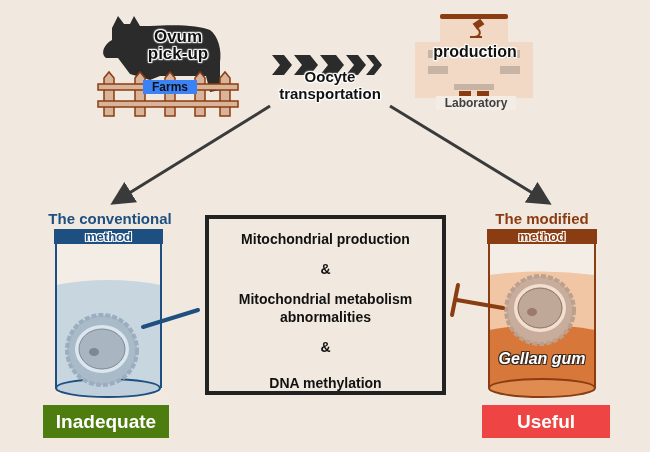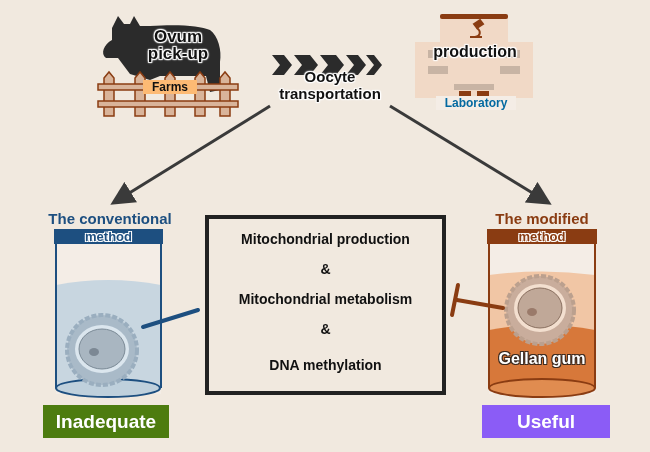--- a/index.html
+++ b/index.html
@@ -1,21 +1,21 @@
 <!DOCTYPE html>
 <html><head>
 <meta charset="utf-8">
 <style>
   html, body { margin:0; padding:0; }
   body { width:650px; height:452px; background:#f1e9df; position:relative; overflow:hidden;
          font-family:"Liberation Sans", sans-serif; }
   .halo-dark { color:#111; font-weight:bold;
     text-shadow: 0 0 2px #fff, 1px 1px 1px #fff, -1px -1px 1px #fff, 1px -1px 1px #fff, -1px 1px 1px #fff, 0 0 3px #fff; }
   .halo-light { color:#fff; font-weight:bold;
-    text-shadow: 1px 1px 0 #3b2a20, -1px -1px 0 #3b2a20, 1px -1px 0 #3b2a20, -1px 1px 0 #3b2a20; }
+    text-shadow: 1px 1px 0 #3b2a20, -1px -1px 0 #3b2a20, 1px -1px 0 #3b2a20, -1px 1px 0 #3b2a20; font-style: italic; }
   svg { position:absolute; left:0; top:0; }
   .label { position:absolute; text-align:center; font-weight:bold; }
 </style>
 </head>
 <body>
 
 <svg width="650" height="452" viewBox="0 0 650 452">
   <defs>
     <marker id="ah" markerWidth="8" markerHeight="8" refX="5" refY="4" orient="auto" markerUnits="strokeWidth">
       <path d="M0,0 L8,4 L0,8 z" fill="#3a3a3a"></path>
@@ -101,40 +101,41 @@
   <g stroke="#8a3c12" stroke-width="4" stroke-linecap="round">
     <line x1="457" y1="300" x2="503" y2="308"></line>
     <line x1="458" y1="285" x2="452" y2="315"></line>
   </g>
 </svg>
 
 <div class="label halo-dark" style="left:138px;top:28px;width:80px;font-size:17px;line-height:17px;">
   <div>Ovum</div>
   <div>pick-up</div>
 </div>
-<div class="label" style="left:143px;top:80px;width:54px;font-size:12px;background:#fdba74;color:#111;">Farms</div>
+<div class="label" style="left:143px;top:80px;width:54px;font-size:12px;background:#3b82f6;color:#111;">Farms</div>
 
 <div class="label halo-dark" style="left:270px;top:68px;width:120px;font-size:15px;line-height:17px;">
   <div>Oocyte</div>
   <div>transportation</div>
 </div>
 
 <div class="label halo-dark" style="left:430px;top:43px;width:90px;font-size:16px;line-height:17px;">
   <div>production</div>
 </div>
-<div class="label" style="left:436px;top:96px;width:80px;font-size:12px;background:#f4ede6;color:#0369a1;">Laboratory</div>
+<div class="label" style="left:436px;top:96px;width:80px;font-size:12px;background:#f4ede6;color:#404040;">Laboratory</div>
 
 <div class="label" style="left:30px;top:210px;width:160px;font-size:15px;color:#1d4f80;">The conventional</div>
 <div class="label" style="left:54px;top:229px;width:109px;font-size:13px;line-height:15px;color:#1d4f80;text-shadow:1px 1px 0 #fff,-1px -1px 0 #fff,1px -1px 0 #fff,-1px 1px 0 #fff;">method</div>
 <div class="label" style="left:43px;top:405px;width:126px;height:33px;line-height:33px;font-size:19px;background:#4d7c0f;color:#fff;">Inadequate</div>
 
 <div class="label" style="left:210px;top:230px;width:231px;font-size:14px;color:#111;line-height:18px;">
   <div>Mitochondrial production</div>
   <div style="margin-top:12px;">&amp;</div>
   <div style="margin-top:12px;">Mitochondrial metabolism</div>
+  <div>abnormalities</div>
   <div style="margin-top:12px;">&amp;</div>
   <div style="margin-top:18px;">DNA methylation</div>
 </div>
 
 <div class="label" style="left:470px;top:210px;width:144px;font-size:15px;color:#8a3c12;">The modified</div>
 <div class="label" style="left:487px;top:229px;width:110px;font-size:13px;line-height:15px;color:#8a3c12;text-shadow:1px 1px 0 #fff,-1px -1px 0 #fff,1px -1px 0 #fff,-1px 1px 0 #fff;">method</div>
 <div class="label halo-light" style="left:487px;top:350px;width:110px;font-size:16px;">Gellan gum</div>
-<div class="label" style="left:482px;top:405px;width:128px;height:33px;line-height:33px;font-size:19px;background:#8b5cf6;color:#fff;">Useful</div>
+<div class="label" style="left:482px;top:405px;width:128px;height:33px;line-height:33px;font-size:19px;background:#ef4444;color:#fff;">Useful</div>
 
 </body></html>

